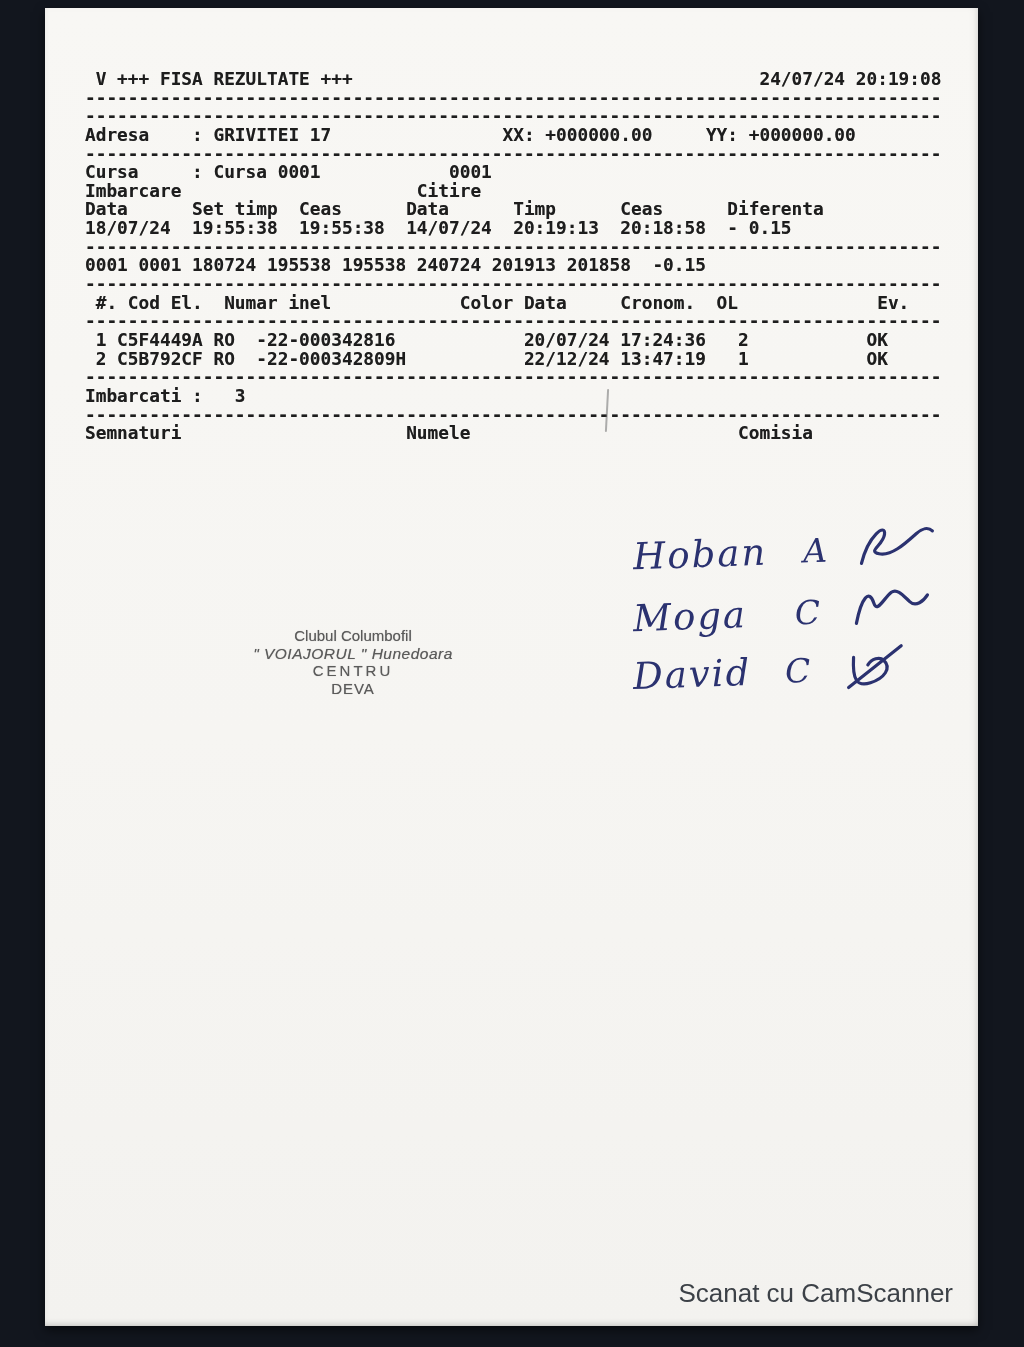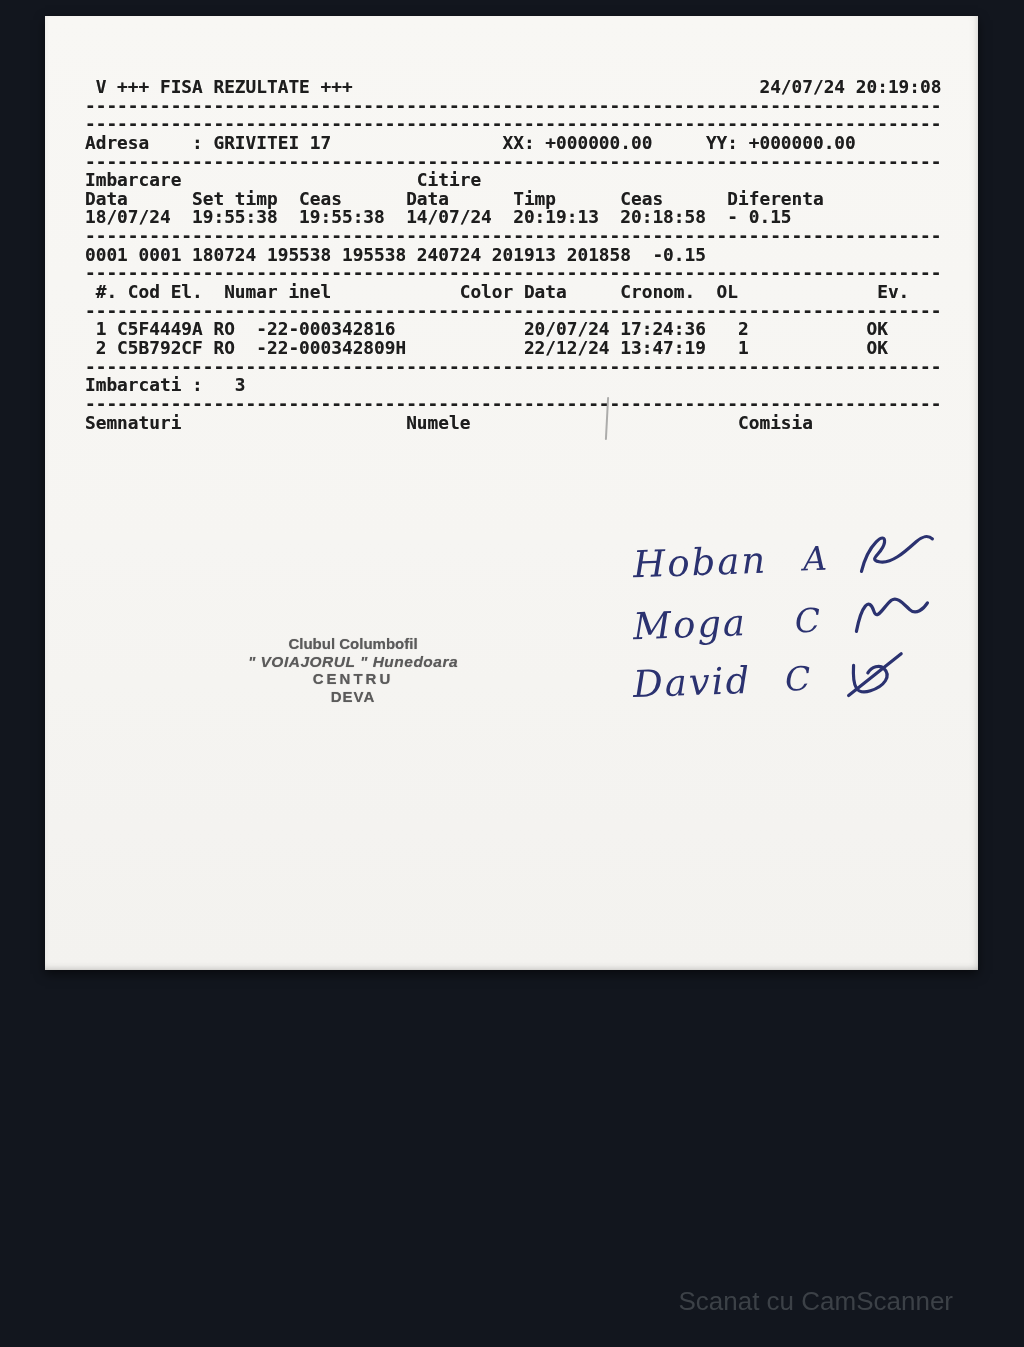--- a/index.html
+++ b/index.html
@@ -6,22 +6,22 @@
   html, body { width: 1024px; height: 1347px; }
   body {
     background: #12161e;
     font-family: "DejaVu Sans Mono", monospace;
     overflow: hidden;
     position: relative;
   }
   .scene { position: absolute; inset: 0; }
   .paper {
     position: absolute;
-    left: 45px; top: 16px;
-    width: 933px; height: 954px;
+    left: 45px; top: 8px;
+    width: 933px; height: 1318px;
     background: linear-gradient(180deg, #f8f7f4 0%, #f6f5f2 55%, #f3f2ef 100%);
     box-shadow: 0 4px 10px rgba(0,0,0,0.55),
                 inset -5px 0 12px -8px rgba(0,0,0,0.22),
                 inset 0 -4px 8px -5px rgba(0,0,0,0.30);
   }
   .doc {
     position: absolute;
     left: 40px; top: 62px;
     font-family: "DejaVu Sans Mono", monospace;
     font-weight: bold;
@@ -29,21 +29,21 @@
     line-height: 18.65px;
     color: #1d1d1d;
     text-shadow: 0 0 0.5px rgba(20,20,20,0.45);
   }
   .doc .line { white-space: pre; height: 18.65px; }
   .stamp {
     position: absolute;
     left: 158px; top: 619px; width: 300px;
     text-align: center;
     font-family: "Liberation Sans", sans-serif;
-    font-weight: bold;
+    font-weight: normal;
     color: #4e4e4e;
     opacity: 0.92;
     text-shadow: 0 0 0.8px rgba(90,90,90,0.7);
   }
   .stamp-line1 { font-size: 15px; line-height: 17.5px; }
   .stamp-line2 { font-size: 15.5px; line-height: 17.5px; font-style: italic; letter-spacing: 0.5px; }
   .stamp-line3 { font-size: 15px; line-height: 17.5px; letter-spacing: 3px; }
   .stamp-line4 { font-size: 15px; line-height: 17.5px; letter-spacing: 1px; }
   .signatures {
     position: absolute;
@@ -96,20 +96,21 @@
 <div class="scene">
 
   <div class="paper">
 
     <div class="doc">
         <div class="line"> V +++ FISA REZULTATE +++                                      24/07/24 20:19:08</div>
         <div class="line">--------------------------------------------------------------------------------</div>
         <div class="line">--------------------------------------------------------------------------------</div>
         <div class="line">Adresa    : GRIVITEI 17                XX: +000000.00     YY: +000000.00</div>
         <div class="line">--------------------------------------------------------------------------------</div>
+        <div class="line">Cursa     : Cursa 0001            0001</div>
         <div class="line">Imbarcare                      Citire</div>
         <div class="line">Data      Set timp  Ceas      Data      Timp      Ceas      Diferenta</div>
         <div class="line">18/07/24  19:55:38  19:55:38  14/07/24  20:19:13  20:18:58  - 0.15</div>
         <div class="line">--------------------------------------------------------------------------------</div>
         <div class="line">0001 0001 180724 195538 195538 240724 201913 201858  -0.15</div>
         <div class="line">--------------------------------------------------------------------------------</div>
         <div class="line"> #. Cod El.  Numar inel            Color Data     Cronom.  OL             Ev.</div>
         <div class="line">--------------------------------------------------------------------------------</div>
         <div class="line"> 1 C5F4449A RO  -22-000342816            20/07/24 17:24:36   2           OK</div>
         <div class="line"> 2 C5B792CF RO  -22-000342809H           22/12/24 13:47:19   1           OK</div>

